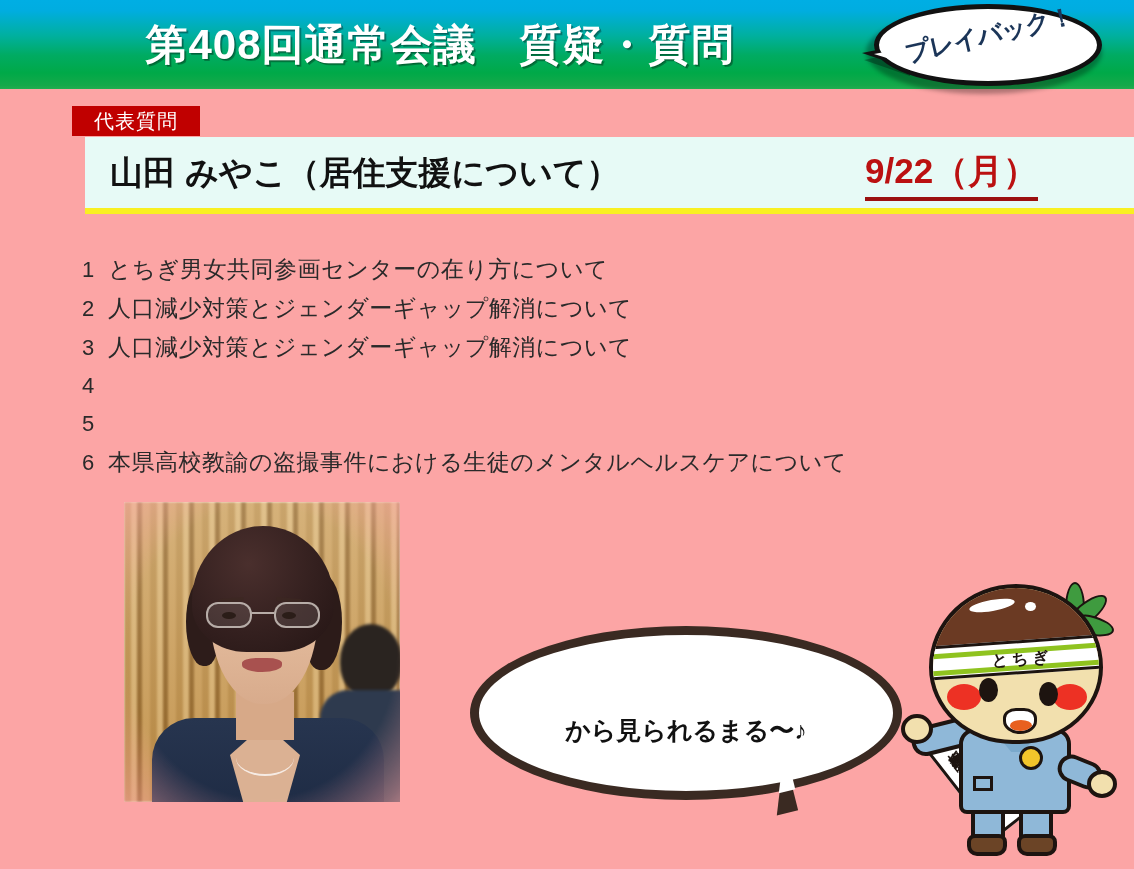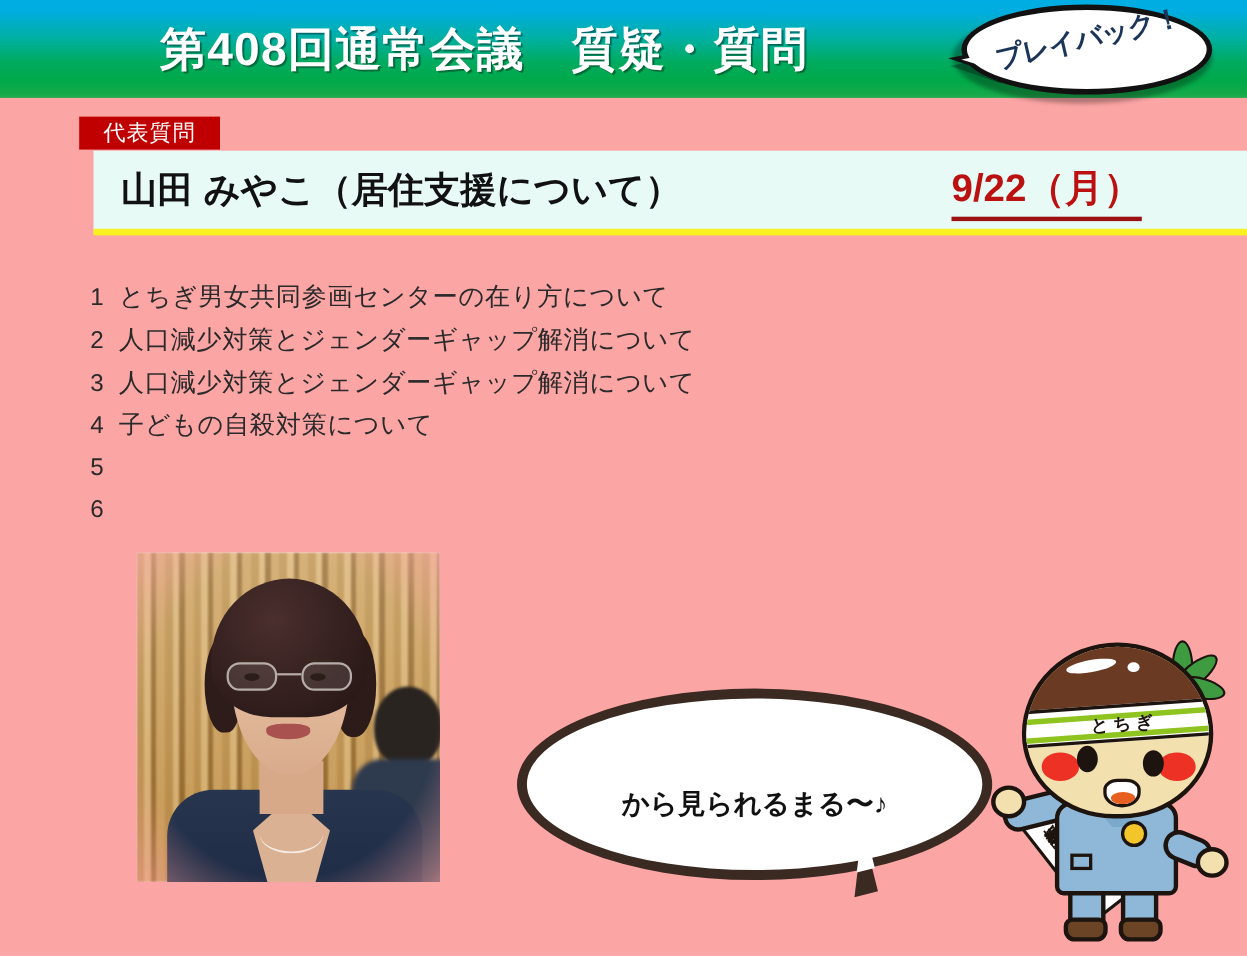--- a/index.html
+++ b/index.html
@@ -759,27 +759,27 @@
     <div class="q-item">
       <span class="q-num">2</span>
       <span class="q-text">人口減少対策とジェンダーギャップ解消について</span>
     </div>
     <div class="q-item">
       <span class="q-num">3</span>
       <span class="q-text">人口減少対策とジェンダーギャップ解消について</span>
     </div>
     <div class="q-item">
       <span class="q-num">4</span>
-      <span class="q-text">子どもの自殺対策について</span>
     </div>
     <div class="q-item">
       <span class="q-num">5</span>
     </div>
     <div class="q-item">
       <span class="q-num">6</span>
+      <span class="q-text">本県高校教諭の盗撮事件における生徒のメンタルヘルスケアについて</span>
     </div>
   </div>
 
   <div class="portrait">
     <div class="photo-bg"></div>
     <div class="photo-bg-wash"></div>
     <div class="photo-person2-head"></div>
     <div class="photo-person2-body"></div>
     <div class="photo-hair-side"></div>
     <div class="photo-hair-side-r"></div>

